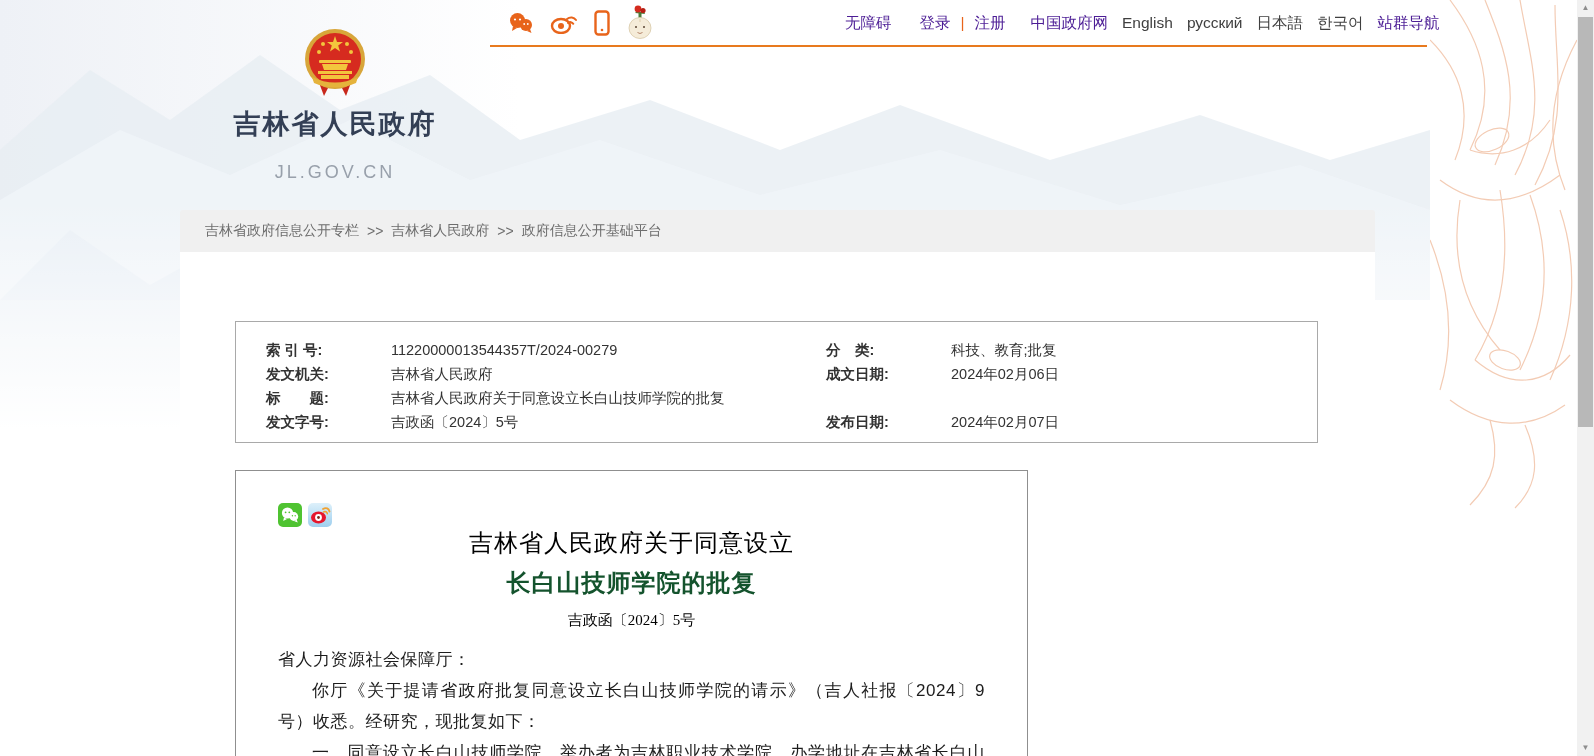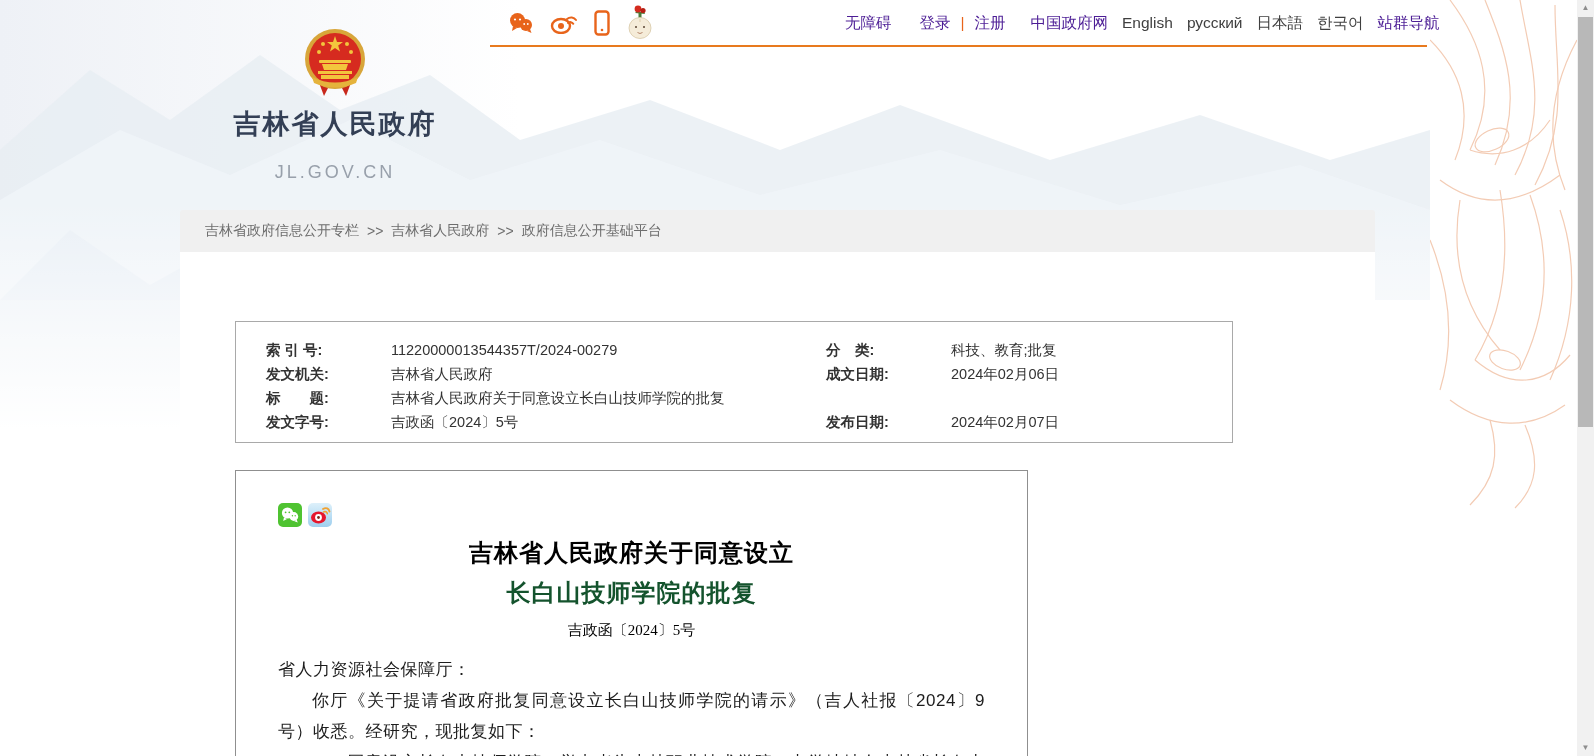--- a/index.html
+++ b/index.html
@@ -40,36 +40,36 @@
   #breadcrumb { position:absolute; left:180px; top:210px; width:1195px; height:42px; background:#f0f0f0;
     border-radius:3px 3px 0 0; display:flex; align-items:center; padding-left:25px;
     font-size:14px; color:#6d6d6d; }
   #breadcrumb .bc-link { cursor:pointer; }
   #breadcrumb .bc-sep { margin:0 8px; color:#6d6d6d; }
 
   
   #main-panel { position:absolute; left:180px; top:252px; width:1195px; height:504px; background:#ffffff; }
 
   
-  #meta-box { position:absolute; left:55px; top:69px; width:998px; height:122px;
+  #meta-box { position:absolute; left:55px; top:69px; width:1083px; height:122px;
     border:1px solid #a9a9a9; background:#fff; padding:16px 0 0 30px; }
   .meta-row { display:grid; grid-template-columns:125px 435px 125px auto; height:24px;
     align-items:center; font-size:14.5px; color:#333; }
   .meta-label { font-weight:bold; white-space:pre; }
   .meta-value { white-space:nowrap; }
 
   
   #doc-box { position:absolute; left:55px; top:218px; width:793px; height:330px;
     border:1px solid #8f8f8f; background:#fff; padding:32px 42px 0 42px; }
   #share-row { display:flex; gap:6px; height:24px; }
   .share-icon { width:24px; height:24px; border-radius:5px; cursor:pointer; position:relative; }
   #share-wechat { background:#4fc331; }
   #share-weibo { background:linear-gradient(180deg,#ddf0fa,#9fcfee); }
-  #doc-title1 { margin-top:10px; text-align:center; font-family:"Liberation Serif","DejaVu Serif",serif;
-    font-size:24px; font-weight:bold; color:#000; letter-spacing:1px; }
+  #doc-title1 { text-align:center; font-family:"Liberation Serif","DejaVu Serif",serif;
+    font-size:24px; font-weight:normal; color:#000; letter-spacing:1px; }
   #doc-title2 { margin-top:8px; text-align:center; font-family:"Liberation Serif","DejaVu Serif",serif;
     font-size:24px; font-weight:bold; color:#14532d; letter-spacing:1px; }
   #doc-number { margin-top:12px; text-align:center; font-family:"Liberation Serif","DejaVu Serif",serif;
     font-size:15px; color:#000; }
   #doc-body { margin-top:14px; font-size:17px; color:#1d1d1d; line-height:31px; letter-spacing:0.5px;
     text-align:justify; }
   #doc-body p.indent { text-indent:2em; }
 
   
   svg { display:block; }

